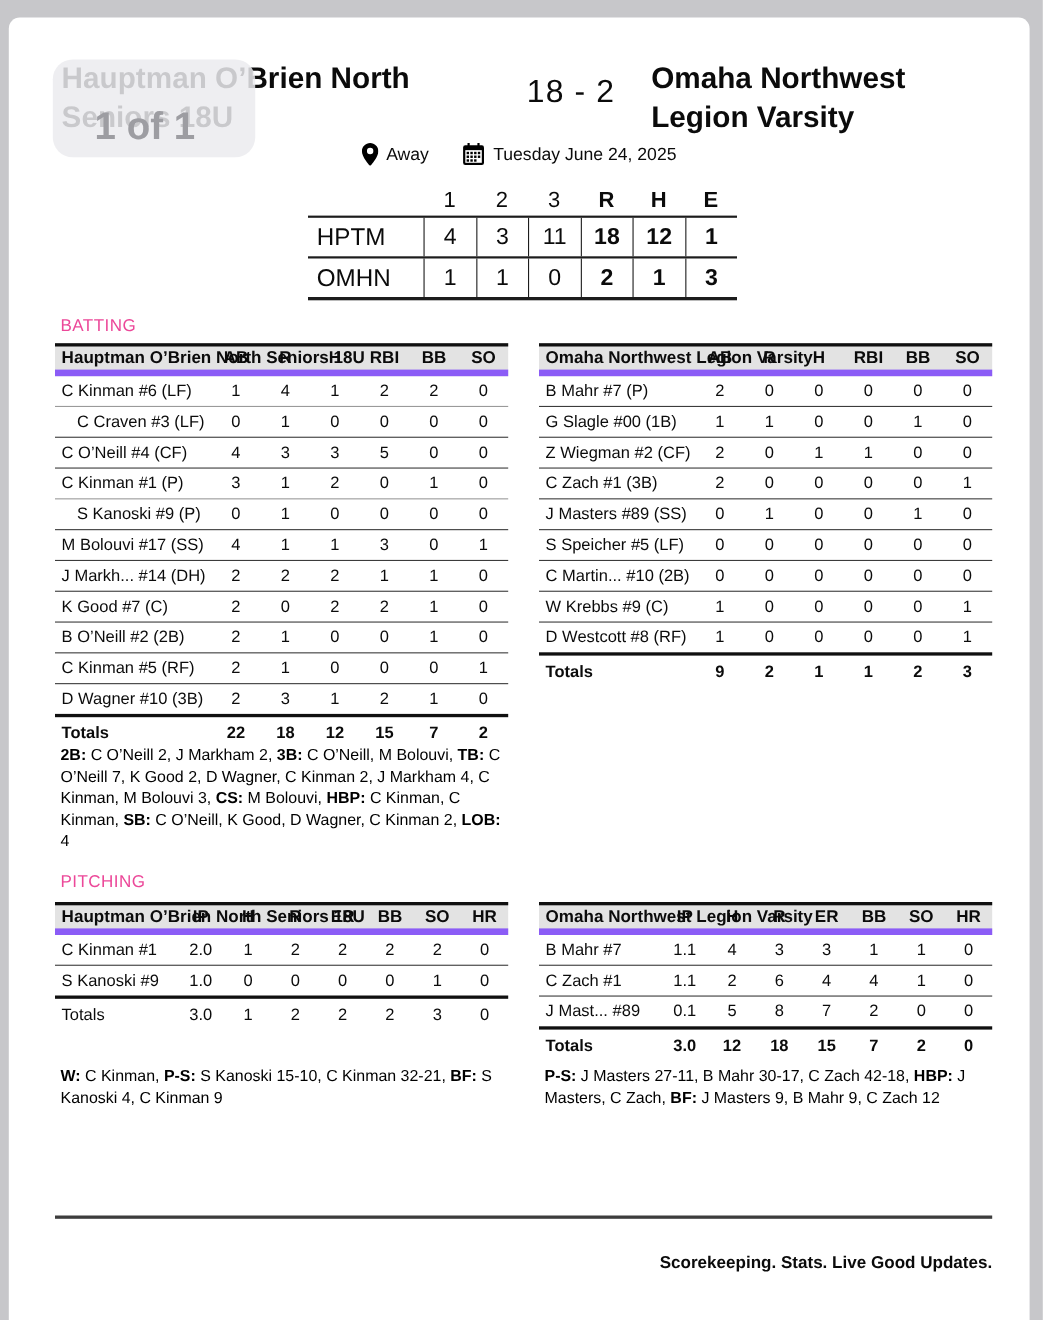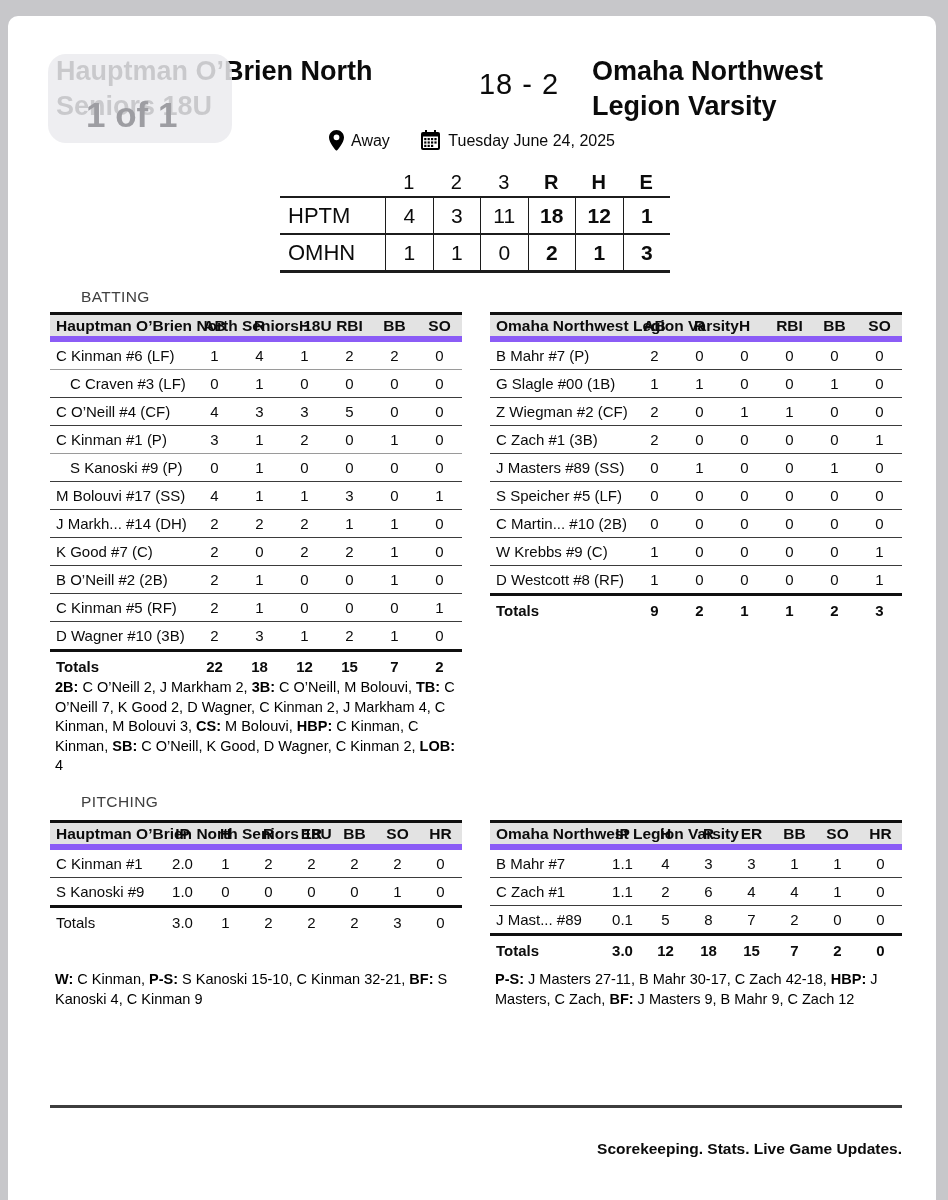--- a/index.html
+++ b/index.html
@@ -46,21 +46,21 @@
   .ls-head .cell,.ls-body .cell{display:flex;align-items:center;justify-content:center;font-size:20px;}
   .ls-head .cell:nth-child(n+5){font-weight:700;}
   .ls-body .trow{height:35px;border-top:2.5px solid #1c1c1c;}
   .ls-body .trow:last-child{border-bottom:3.5px solid #1c1c1c;}
   .ls-body .trow{display:grid;grid-template-columns:105px repeat(6,47.5px);}
   .ls-body .cell{font-size:21px;}
   .ls-body .cell.team{justify-content:flex-start;padding-left:8px;font-size:22px;}
   .ls-body .cell.num{border-left:1.7px solid #1c1c1c;}
   .ls-body .trow .cell:nth-child(n+5){font-weight:700;}
   
-  .section-label{position:absolute;left:47px;font-size:15.5px;letter-spacing:0.4px;color:#404040;margin-left:26px;}
+  .section-label{position:absolute;left:47px;font-size:15.5px;letter-spacing:0.4px;color:#ec4899;}
   #batting-label{top:272px;}
   #pitching-label{top:777px;}
   
   .stat-table{position:absolute;width:412px;}
   #bat-home{left:42px;top:296px;}
   #bat-away{left:482px;top:296px;}
   #pit-home{left:42px;top:804px;}
   #pit-away{left:482px;top:804px;}
   .batting-grid{display:grid;grid-template-columns:142px repeat(6,45px);}
   .pitching-grid{display:grid;grid-template-columns:111px repeat(7,43px);}
@@ -515,15 +515,15 @@
           <span class="cell num">2</span>
           <span class="cell num">0</span>
         </div>
       </div>
   </div>
 
   <div class="notes" id="pit-home-notes"><b>W:</b> C Kinman, <b>P-S:</b> S Kanoski 15-10, C Kinman 32-21, <b>BF:</b> S Kanoski 4, C Kinman 9</div>
   <div class="notes" id="pit-away-notes"><b>P-S:</b> J Masters 27-11, B Mahr 30-17, C Zach 42-18, <b>HBP:</b> J Masters, C Zach, <b>BF:</b> J Masters 9, B Mahr 9, C Zach 12</div>
 
   <div class="footer-divider"></div>
-  <div class="footer-text">Scorekeeping. Stats. Live Game Updates.</div>
+  <div class="footer-text">Scorekeeping. Stats. Live Good Updates.</div>
 
 </div>
 
 </body></html>

